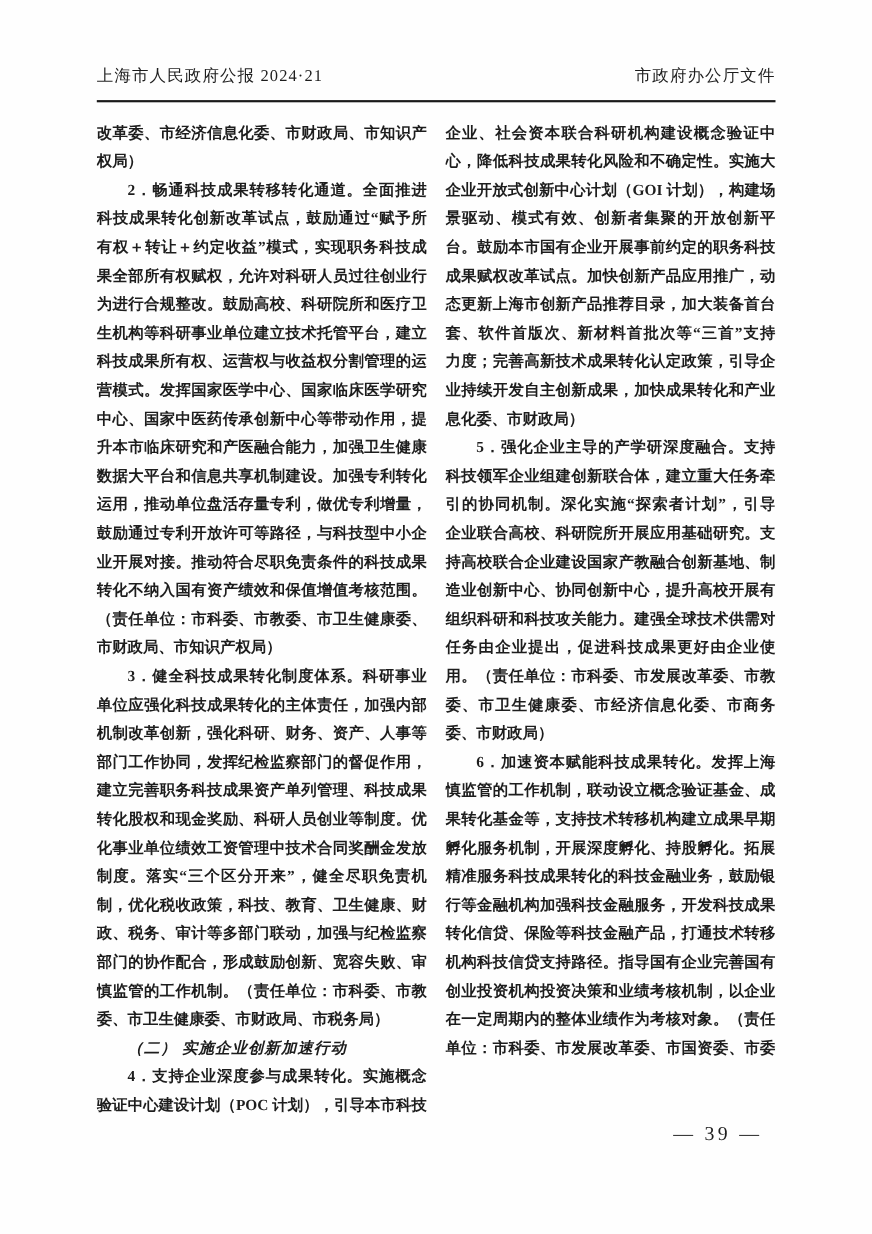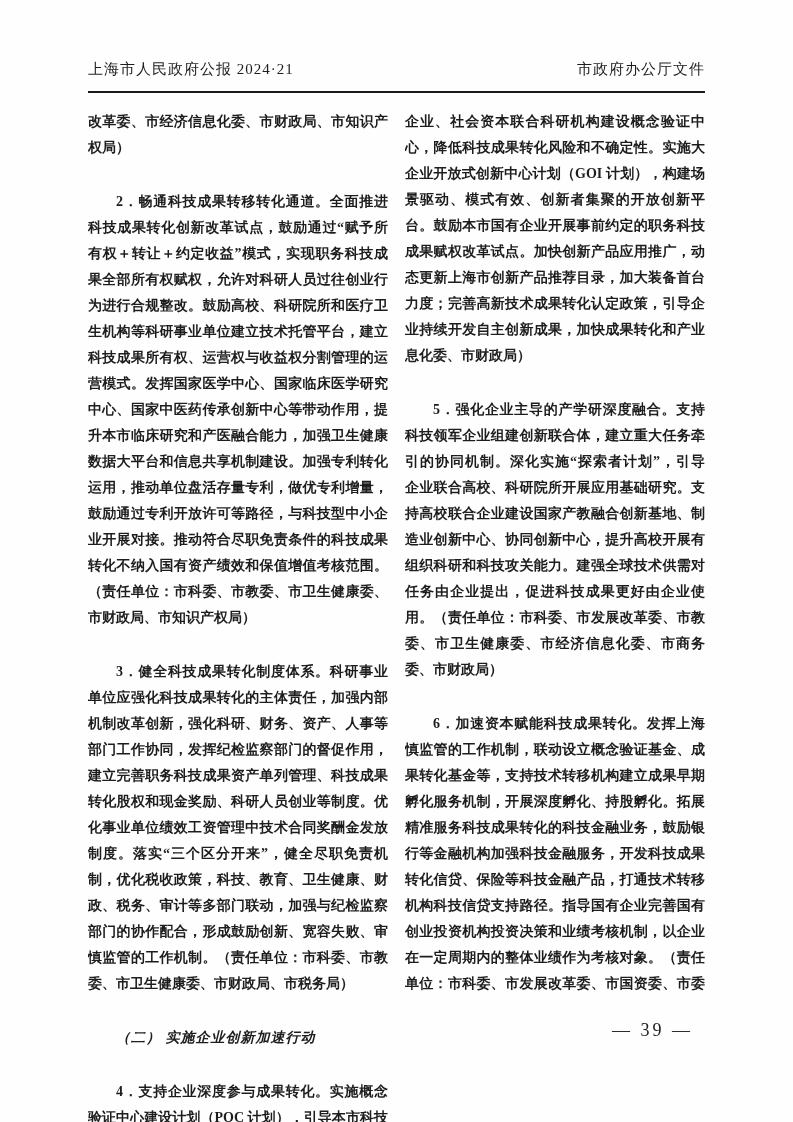--- a/index.html
+++ b/index.html
@@ -43,21 +43,21 @@
   .line {
     font-size: 14px;
     line-height: 26px;
     height: 26px;
     overflow: hidden;
     text-align: justify;
     text-align-last: left;
     white-space: nowrap;
   }
   .line.just { text-align-last: justify; white-space: normal; }
-  .line.indent { padding-left: 28px; margin-top: 28px; }
+  .line.indent { padding-left: 28px; }
   .line.heading {
     font-style: italic;
     letter-spacing: 1px;
   }
   .pagenum {
     position: absolute;
     top: 1020px;
     right: 100px;
     font-size: 18px;
     letter-spacing: 3px;
@@ -114,20 +114,21 @@
         <div class="line just">验证中心建设计划（POC 计划），引导本市科技</div>
       </div>
     <div class="col">
         <div class="line just">企业、社会资本联合科研机构建设概念验证中</div>
         <div class="line just">心，降低科技成果转化风险和不确定性。实施大</div>
         <div class="line just">企业开放式创新中心计划（GOI 计划），构建场</div>
         <div class="line just">景驱动、模式有效、创新者集聚的开放创新平</div>
         <div class="line just">台。鼓励本市国有企业开展事前约定的职务科技</div>
         <div class="line just">成果赋权改革试点。加快创新产品应用推广，动</div>
         <div class="line just">态更新上海市创新产品推荐目录，加大装备首台</div>
+        <div class="line just">套、软件首版次、新材料首批次等“三首”支持</div>
         <div class="line just">力度；完善高新技术成果转化认定政策，引导企</div>
         <div class="line just">业持续开发自主创新成果，加快成果转化和产业</div>
         <div class="line">息化委、市财政局）</div>
         <div class="line indent just">5．强化企业主导的产学研深度融合。支持</div>
         <div class="line just">科技领军企业组建创新联合体，建立重大任务牵</div>
         <div class="line just">引的协同机制。深化实施“探索者计划”，引导</div>
         <div class="line just">企业联合高校、科研院所开展应用基础研究。支</div>
         <div class="line just">持高校联合企业建设国家产教融合创新基地、制</div>
         <div class="line just">造业创新中心、协同创新中心，提升高校开展有</div>
         <div class="line just">组织科研和科技攻关能力。建强全球技术供需对</div>

